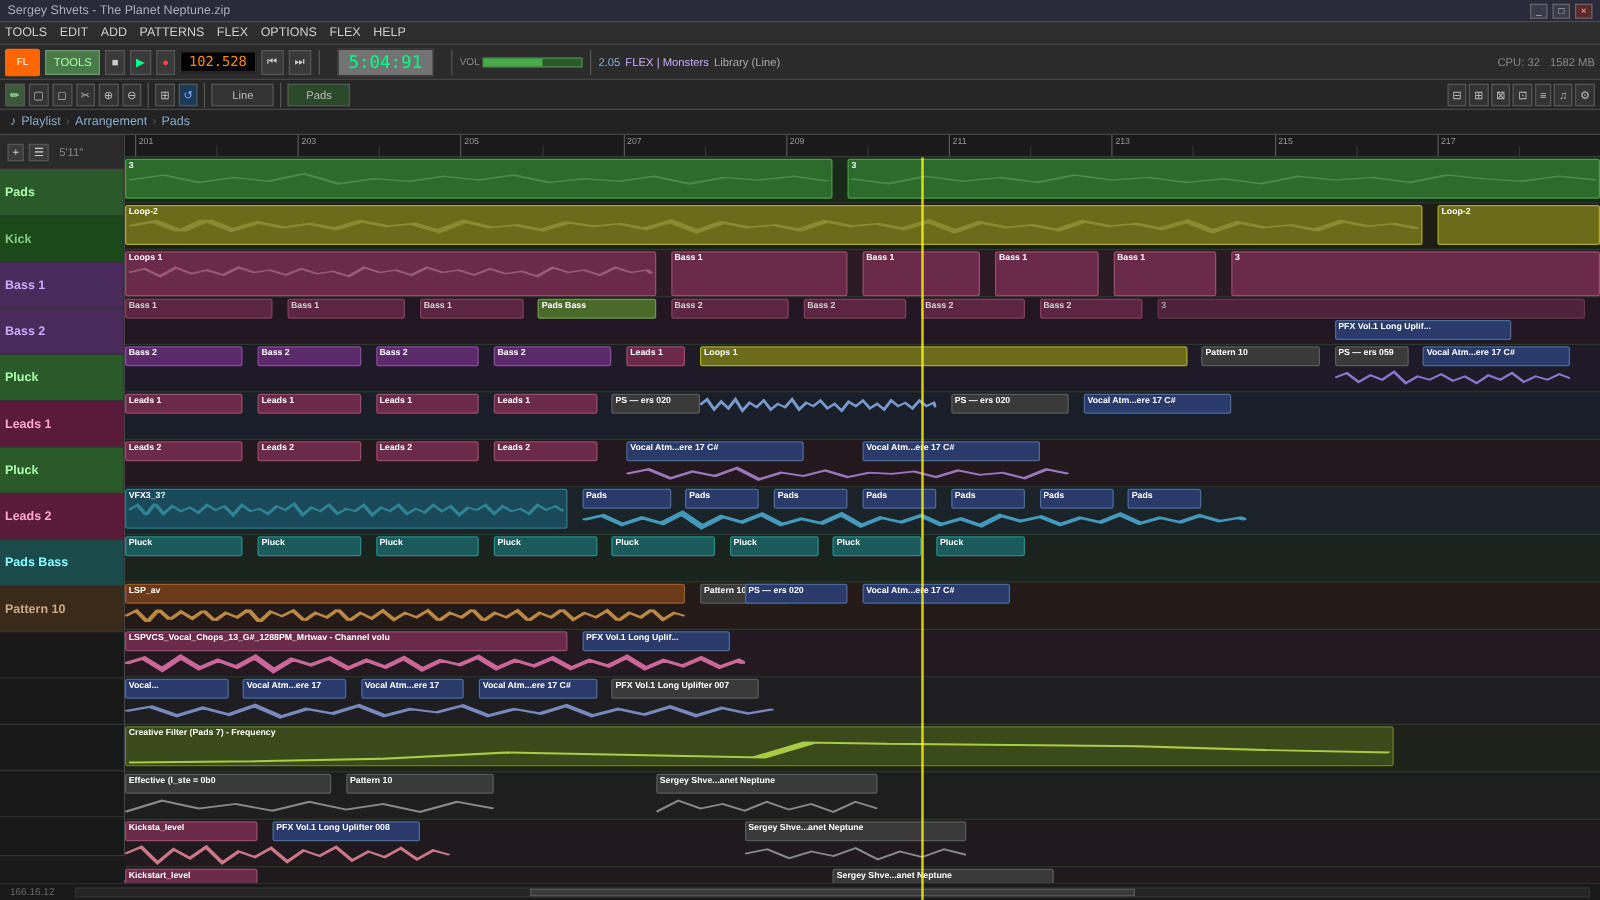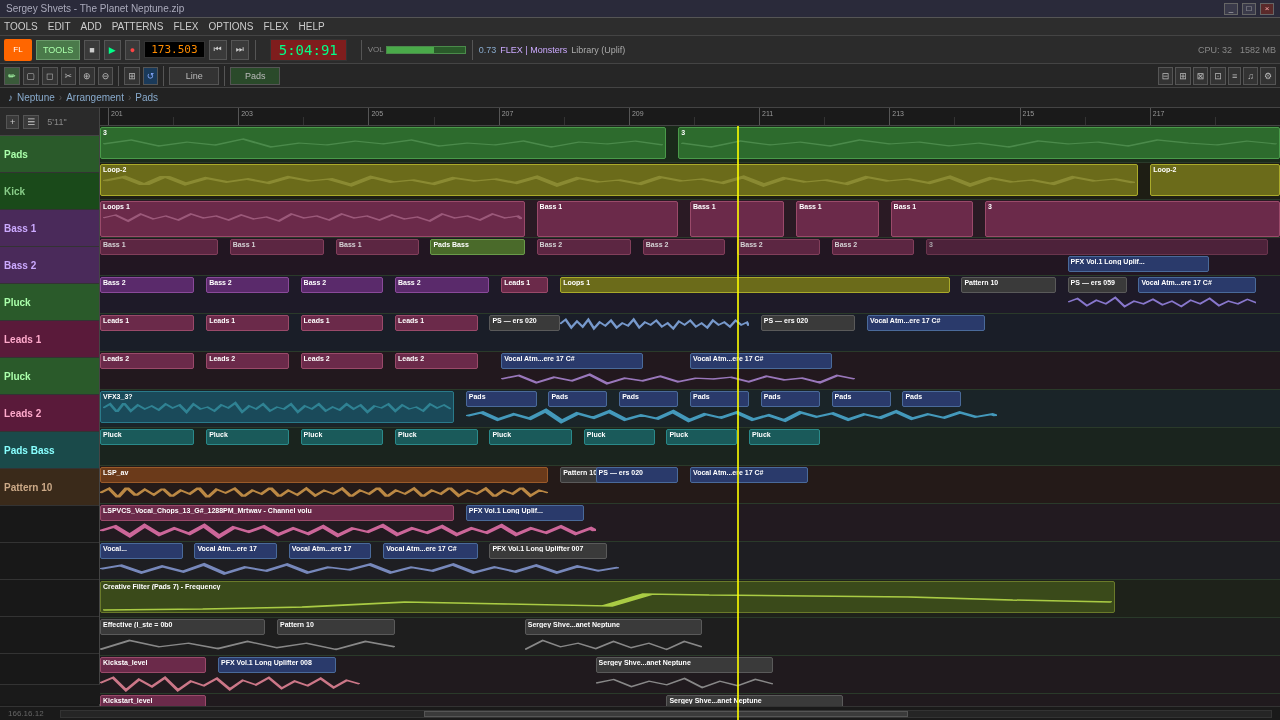--- a/index.html
+++ b/index.html
@@ -42,21 +42,21 @@
     .toolbar-btn {
       background: #3a3a3a;
       border: 1px solid #555;
       color: #ccc;
       font-size: 9px;
       padding: 1px 4px;
       cursor: pointer;
       height: 20px;
     }
     .transport-display {
-      background: #7f1d1d;
+      background: #737373;
       color: #00ff88;
       font-family: monospace;
       font-size: 14px;
       padding: 2px 8px;
       border: 1px solid #333;
       margin: 0 8px;
     }
     .bpm-display {
       background: #000;
       color: #ff8c00;
@@ -323,43 +323,43 @@
 
   <div style="width:28px;height:22px;background:#ff6600;border-radius:2px;display:flex;align-items:center;justify-content:center;">
     <span style="color:#fff;font-size:8px;font-weight:normal;">FL</span>
   </div>
 
   <button class="green-btn">TOOLS</button>
   <button class="toolbar-btn">■</button>
   <button class="toolbar-btn" style="color:#00ff88;">▶</button>
   <button class="toolbar-btn" style="color:#ff4444;">●</button>
 
-  <div class="bpm-display">173.503</div>
+  <div class="bpm-display">102.528</div>
 
   <button class="toolbar-btn">⏮</button>
   <button class="toolbar-btn">⏭</button>
 
   <div class="toolbar-sep"></div>
 
   <div class="transport-display">5:04:91</div>
 
   <div class="toolbar-sep"></div>
 
   <div style="display:flex;align-items:center;gap:2px;">
     <span style="font-size:8px;color:#888;">VOL</span>
     <div style="width:80px;height:8px;background:#2a5a2a;border:1px solid #4a8a4a;position:relative;">
       <div style="width:60%;height:100%;background:#4aaa4a;"></div>
     </div>
   </div>
 
   <div class="toolbar-sep"></div>
 
-  <span style="font-size:9px;color:#88aacc;">0.73</span>
+  <span style="font-size:9px;color:#88aacc;">2.05</span>
   <span style="font-size:9px;color:#ccaaff;">FLEX | Monsters</span>
-  <span style="font-size:9px;color:#aaa;">Library (Uplif)</span>
+  <span style="font-size:9px;color:#aaa;">Library (Line)</span>
 
   <div style="margin-left:auto;display:flex;gap:8px;align-items:center;">
     <span style="font-size:9px;color:#888;">CPU: <span>32</span></span>
     <span style="font-size:9px;color:#888;">1582 MB</span>
   </div>
 </div>
 
 <div class="toolbar2">
 
   <button class="toolbar2-btn" style="background:#3a5a3a;color:#aaffaa;">✏</button>
@@ -383,21 +383,21 @@
     <button class="toolbar2-btn">⊠</button>
     <button class="toolbar2-btn">⊡</button>
     <button class="toolbar2-btn">≡</button>
     <button class="toolbar2-btn">♫</button>
     <button class="toolbar2-btn">⚙</button>
   </div>
 </div>
 
 <div class="breadcrumb">
   <span>♪</span>
-  <span>Neptune</span>
+  <span>Playlist</span>
   <span class="sep">›</span>
   <span>Arrangement</span>
   <span class="sep">›</span>
   <span>Pads</span>
 </div>
 
 <div class="main-layout">
 
   <div class="track-sidebar">
     <div class="sidebar-header">

